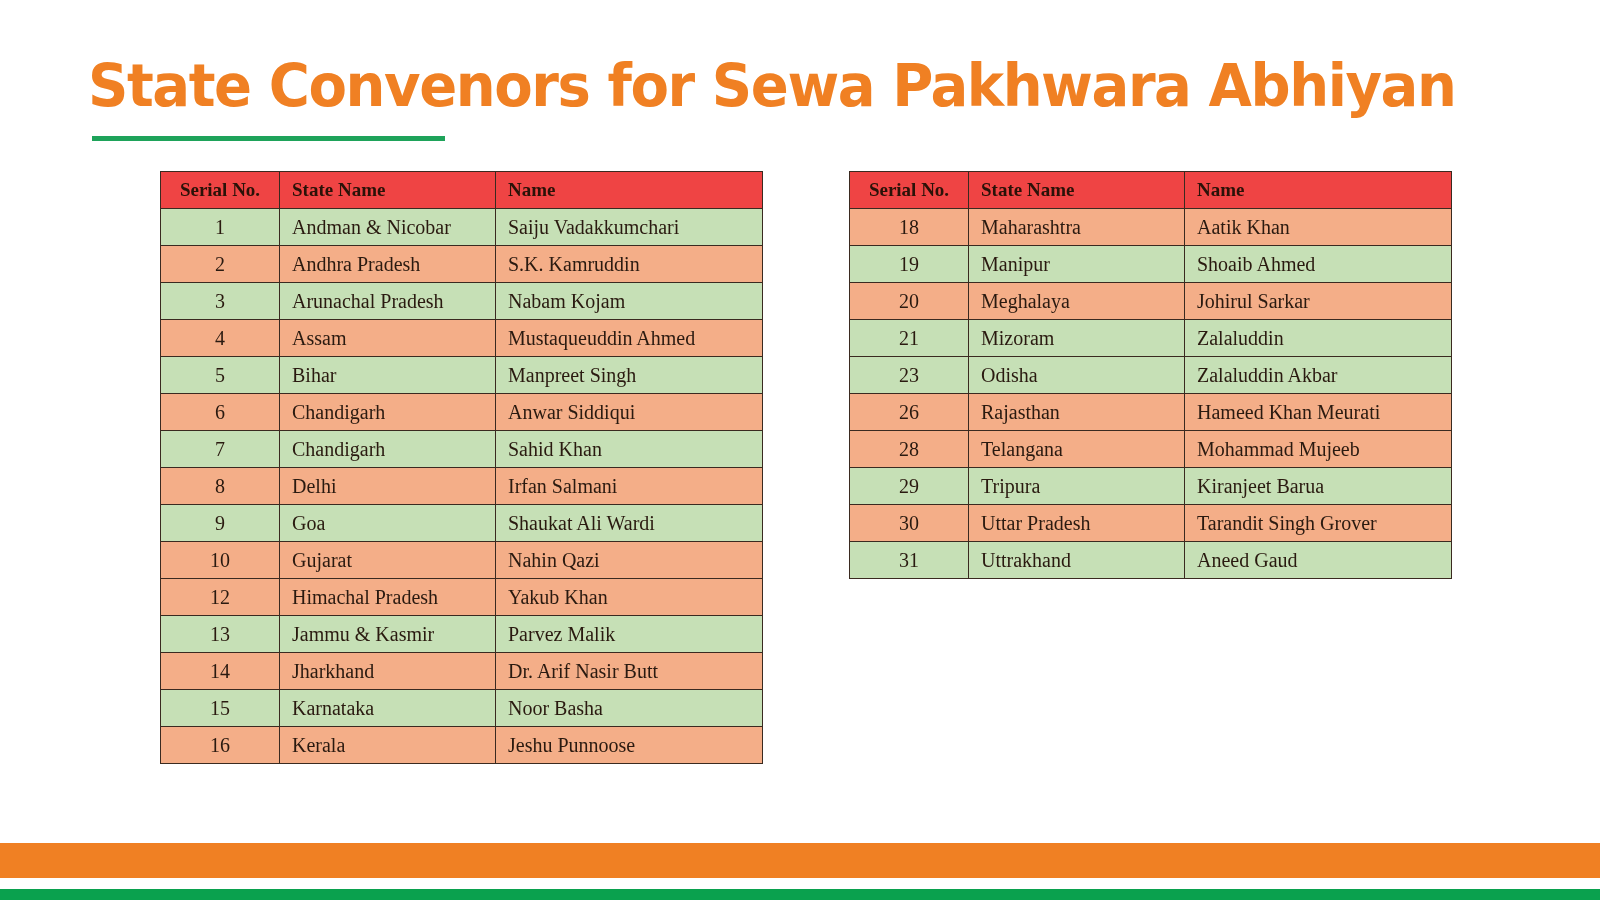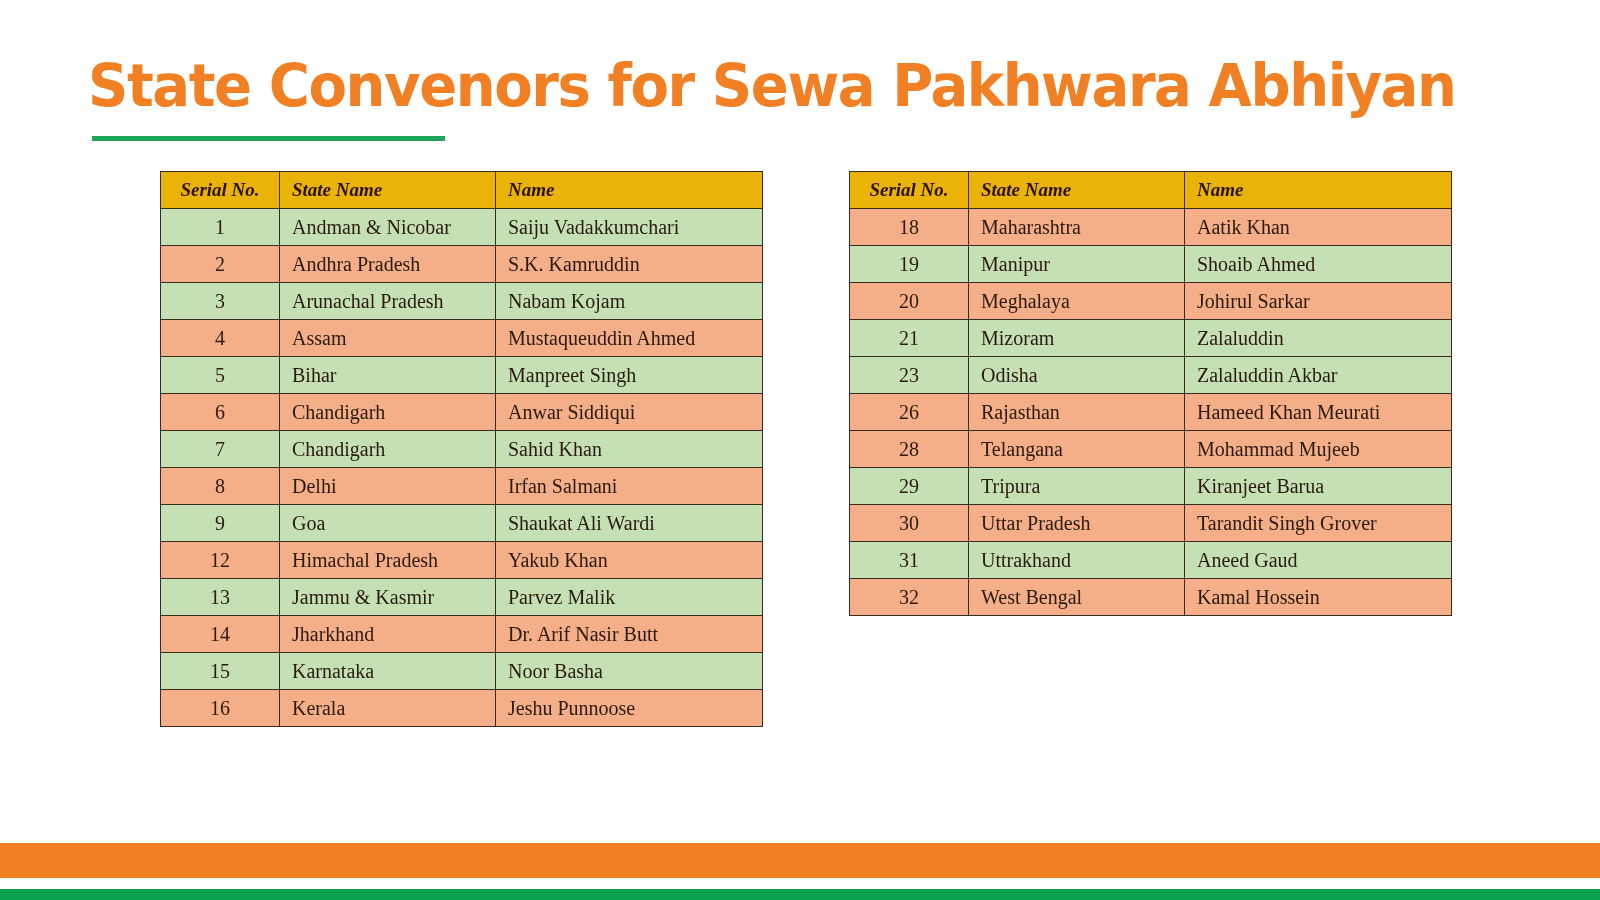--- a/index.html
+++ b/index.html
@@ -21,21 +21,21 @@
     }
     table.conv {
       position: absolute; top: 171px; border-collapse: collapse;
       font-size: 20px; color: #2a1a10;
     }
     table.conv th, table.conv td {
       border: 1.5px solid #3a2a20; height: 36px; padding: 0 12px; text-align: left;
       white-space: nowrap;
     }
     table.conv th {
-      background: #eab308; font-weight: bold; color: #2a1208; font-size: 19px; padding: 0 8px 0 12px; font-style: italic;
+      background: #ef4444; font-weight: bold; color: #2a1208; font-size: 19px; padding: 0 8px 0 12px;
     }
     table.conv th.c1 { text-align: center; padding: 0 6px; }
     table.conv td.c1 { text-align: center; }
     table.conv tr.g td { background: #c6e0b6; }
     table.conv tr.o td { background: #f4ae88; }
     .c1 { width: 94px; }
     .c2 { width: 191px; }
     .c3 { width: 242px; }
     #table-left { left: 160px; }
     #table-right { left: 849px; }
@@ -97,20 +97,25 @@
         <td class="c1">8</td>
         <td class="c2">Delhi</td>
         <td class="c3">Irfan Salmani</td>
       </tr>
       <tr class="g">
         <td class="c1">9</td>
         <td class="c2">Goa</td>
         <td class="c3">Shaukat Ali Wardi</td>
       </tr>
       <tr class="o">
+        <td class="c1">10</td>
+        <td class="c2">Gujarat</td>
+        <td class="c3">Nahin Qazi</td>
+      </tr>
+      <tr class="o">
         <td class="c1">12</td>
         <td class="c2">Himachal Pradesh</td>
         <td class="c3">Yakub Khan</td>
       </tr>
       <tr class="g">
         <td class="c1">13</td>
         <td class="c2">Jammu &amp; Kasmir</td>
         <td class="c3">Parvez Malik</td>
       </tr>
       <tr class="o">
@@ -183,23 +188,18 @@
       <tr class="o">
         <td class="c1">30</td>
         <td class="c2">Uttar Pradesh</td>
         <td class="c3">Tarandit Singh Grover</td>
       </tr>
       <tr class="g">
         <td class="c1">31</td>
         <td class="c2">Uttrakhand</td>
         <td class="c3">Aneed Gaud</td>
       </tr>
-      <tr class="o">
-        <td class="c1">32</td>
-        <td class="c2">West Bengal</td>
-        <td class="c3">Kamal Hossein</td>
-      </tr>
     </tbody>
 </table>
 
 <div class="stripe-orange"></div>
 <div class="stripe-white"></div>
 <div class="stripe-green"></div>
 
 </body></html>

